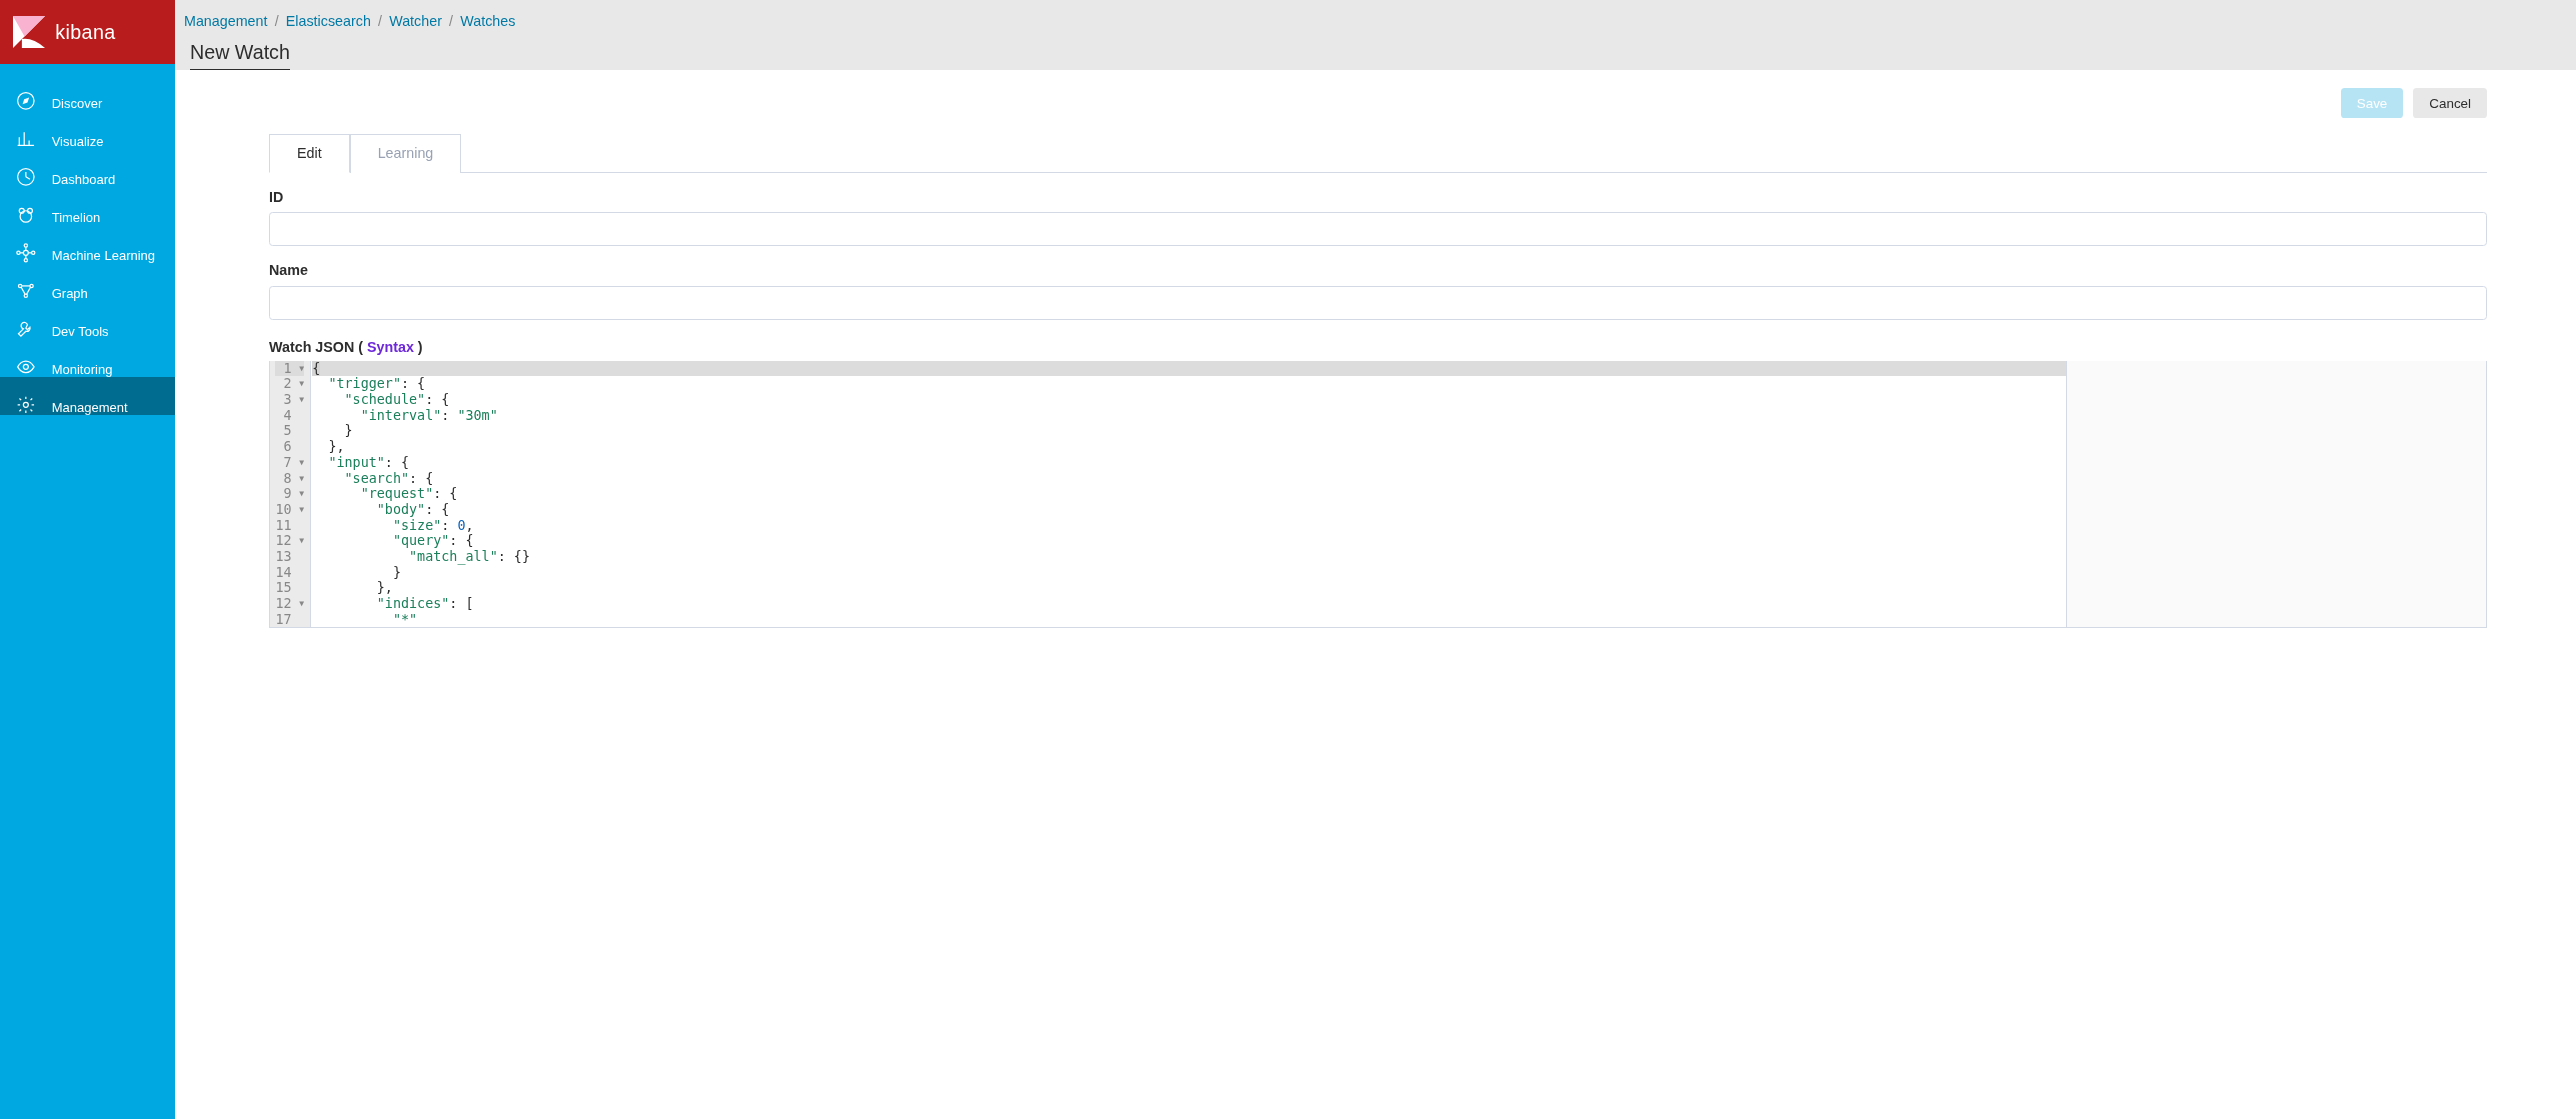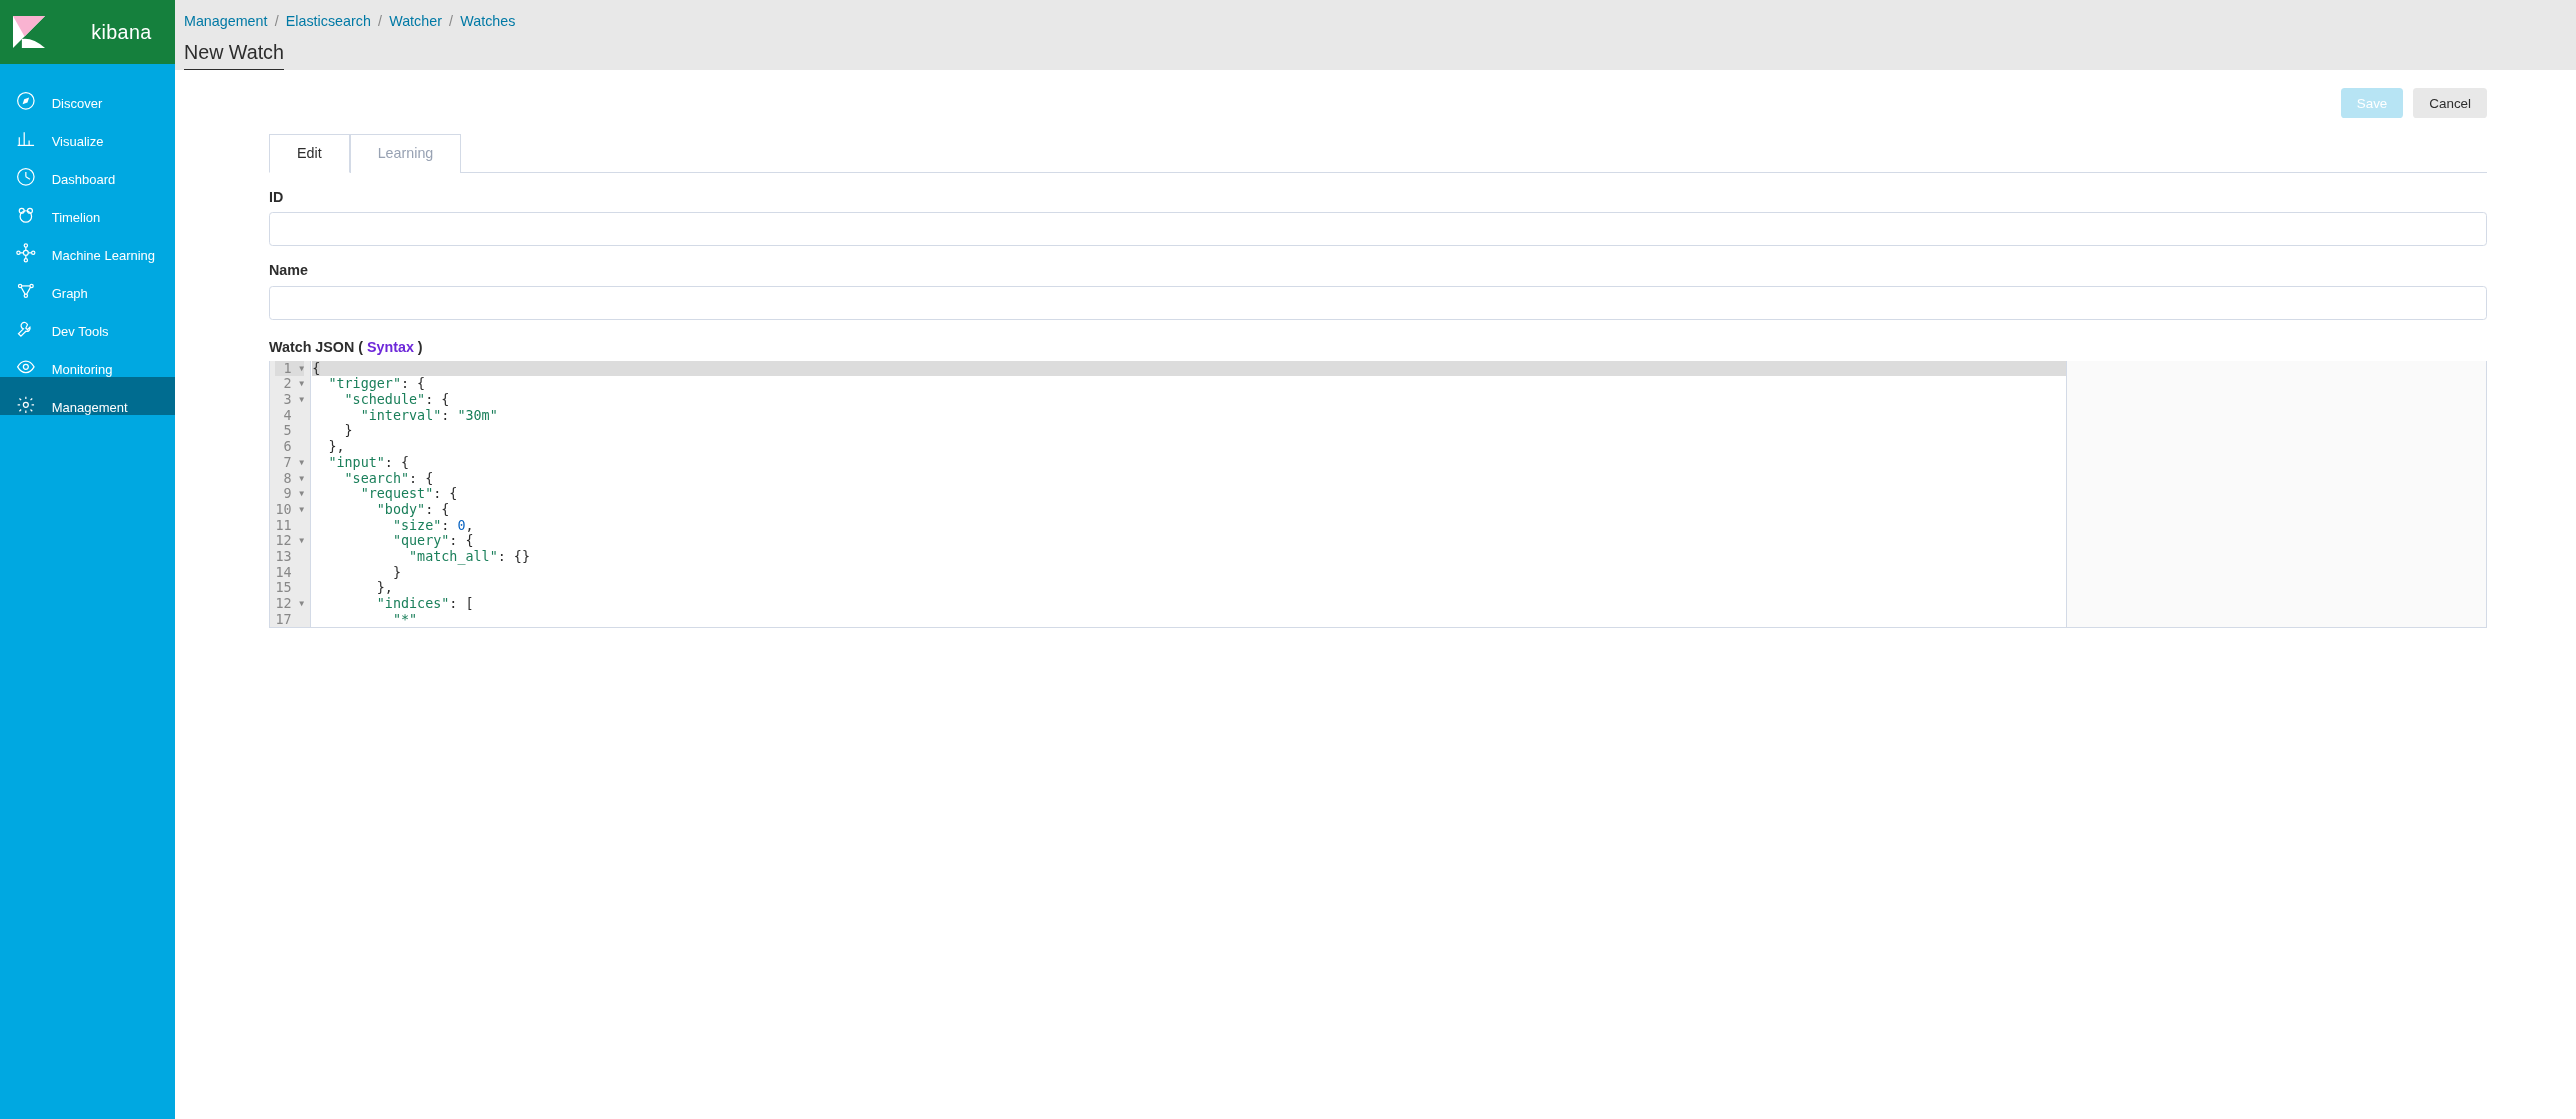--- a/index.html
+++ b/index.html
@@ -1,36 +1,36 @@
 <!DOCTYPE html>
 <html style="font-size:14.3px"><head>
 <meta charset="utf-8">
 <style>
 * { box-sizing: border-box; margin: 0; padding: 0; }
 body { font-family: -apple-system, BlinkMacSystemFont, "Segoe UI", Helvetica, Arial, sans-serif; font-size: 12.5px; color: #2d2d2d; overflow: hidden; }
 .app { display: flex; width: 2576px; height: 1120px; transform-origin: top left; }
 @media (max-width: 2575px) { .app { transform: scale(0.5333); } }
 
 .sidebar { width: 175px; background: #00a8e1; display: flex; flex-direction: column; flex-shrink: 0; }
-.logo-row { height: 64px; background: #15803d; display: flex; align-items: center; padding-left: 12.5px; gap: 36px; }
+.logo-row { height: 64px; background: #b91c1c; display: flex; align-items: center; padding-left: 12.5px; }
 .logo-mark { width: 32px; height: 32px; position: relative; margin-right: 10.7px; }
 .logo-mark svg { width: 100%; height: 100%; }
 .logo-text { color: #fff; font-size: 19.7px; font-weight: 400; letter-spacing: 0.4px; }
 .nav { flex: 1; padding-top: 9px; }
 .nav-item { display: flex; align-items: flex-end; height: 38px; padding-left: 16px; color: #fff; font-size: 13px; cursor: pointer; }
 .nav-item.active { background: #006c90; }
 .nav-icon { width: 19.7px; height: 19.7px; margin-right: 16px; display: flex; align-items: center; justify-content: center; }
 .nav-icon svg { stroke: #fff; fill: none; stroke-width: 1.5; }
 
 .main { flex: 1; display: flex; flex-direction: column; background: #fff; min-width: 0; }
 .topbar { background: #e8e8e8; padding: 12.5px 9px 0 9px; }
 .breadcrumb { display: flex; align-items: center; font-size: 14.3px; flex-wrap: wrap; }
 .breadcrumb a { color: #0079a5; text-decoration: none; cursor: pointer; }
 .breadcrumb .sep { color: #888; margin: 0 7.2px; }
-.page-title { font-size: 19.7px; font-weight: 400; color: #2d2d2d; margin-top: 12.5px; display: inline-block; border-bottom: 1.8px solid #2d2d2d; padding-bottom: 5.4px; }
+.page-title { font-size: 19.7px; font-weight: 400; color: #2d2d2d; margin-top: 12.5px; display: inline-block; border-bottom: 1.8px solid #2d2d2d; padding-bottom: 5.4px; margin-left: 6px; }
 
 .content { flex: 1; padding: 18px 89px 0 94px; overflow: auto; }
 .actions { display: flex; justify-content: flex-end; gap: 10px; margin-bottom: 16px; }
 .btn { border: none; border-radius: 3.6px; padding: 7.2px 16px; font-size: 13.4px; cursor: pointer; }
 .btn-save { background: #b7e4f4; color: #fff; }
 .btn-cancel { background: #e8e8e8; color: #2d2d2d; }
 
 .tabs { display: flex; border-bottom: 0.9px solid #d3dae6; }
 .tab { padding: 10.7px 27px; border: 0.9px solid #d3dae6; border-bottom: none; background: #fff; font-size: 14.3px; color: #2d2d2d; cursor: pointer; margin-bottom: -0.9px; }
 .tab.active { border-bottom: 0.9px solid #fff; }

